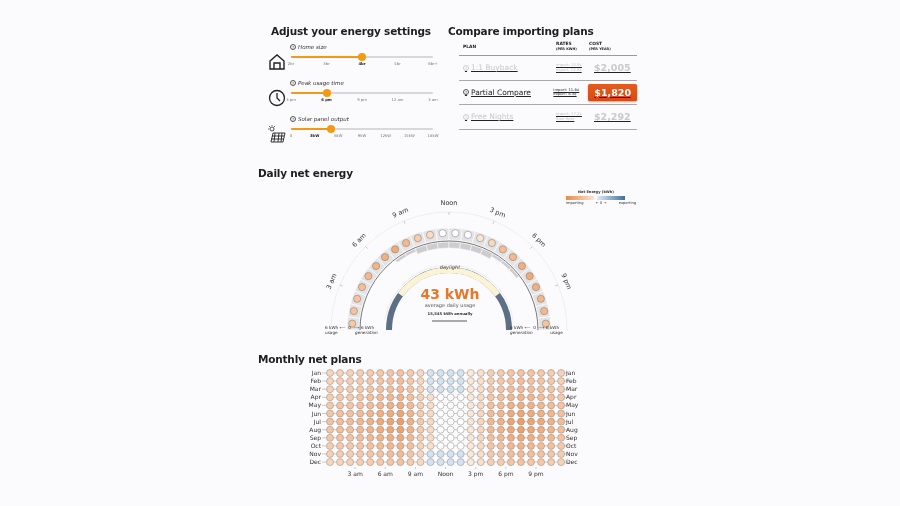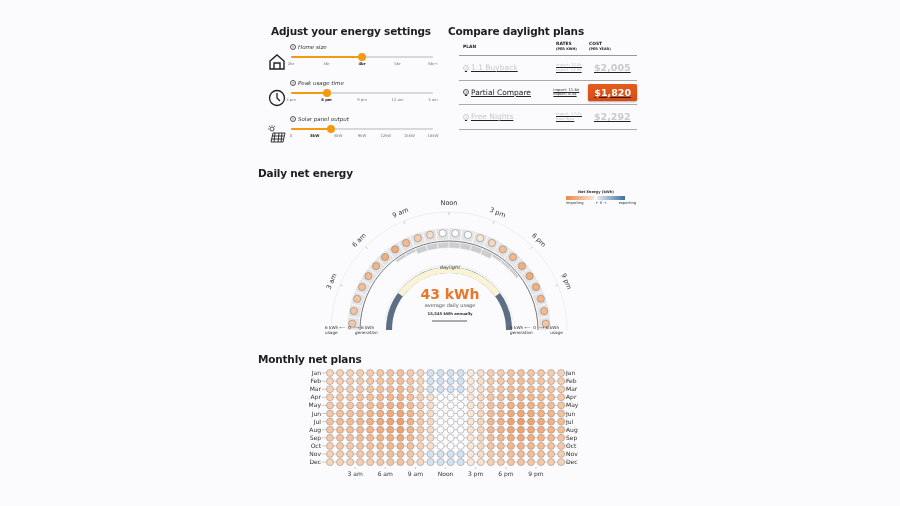--- a/index.html
+++ b/index.html
@@ -42,21 +42,21 @@
   .axis-lbl { position: absolute; font-size: 4.2px; color: #333; line-height: 5px; }
 
   
   .month-lbl { position: absolute; font-size: 6px; color: #333; height: 8px; line-height: 8px; }
   .hour-lbl { position: absolute; font-size: 6px; color: #333; top: 470px; transform: translateX(-50%); }
 </style>
 </head>
 <body>
 
 <div class="h2" style="left:258px;top:25px;margin-left:13px;">Adjust your energy settings</div>
-<div class="h2" style="left:448px;top:25px;">Compare daylight plans</div>
+<div class="h2" style="left:448px;top:25px;">Compare importing plans</div>
 <div class="h2" style="left:258px;top:167px;">Daily net energy</div>
 <div class="h2" style="left:258px;top:353px;">Monthly net plans</div>
 
 <div id="sliders">
     <div class="setting" style="top:44px">
     <span class="icon"><svg viewBox="0 0 18 18" width="18" height="18">
           <path d="M2 8 L9 2 L16 8 V16 H2 Z M6 16 V10 H12 V16" fill="none" stroke="#222" stroke-width="1.4"></path>
         </svg></span>
     <span class="label">
         <span class="qmark">?</span>

